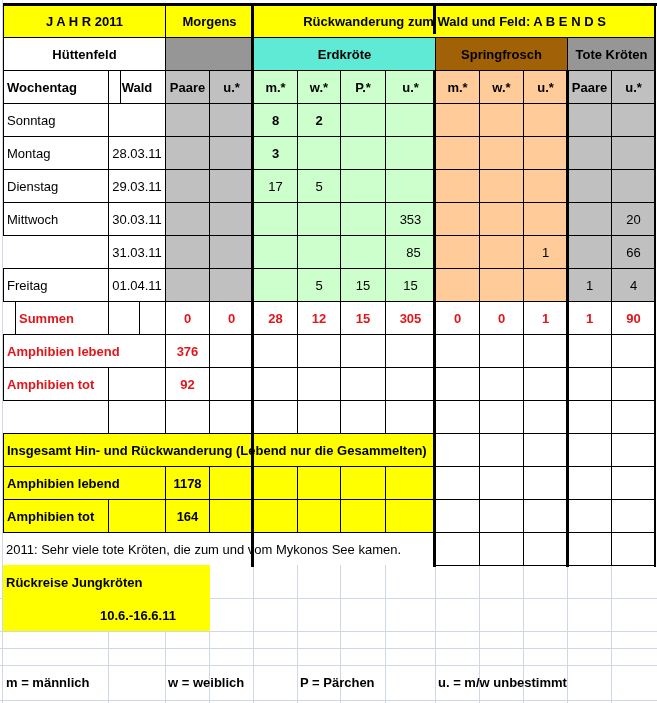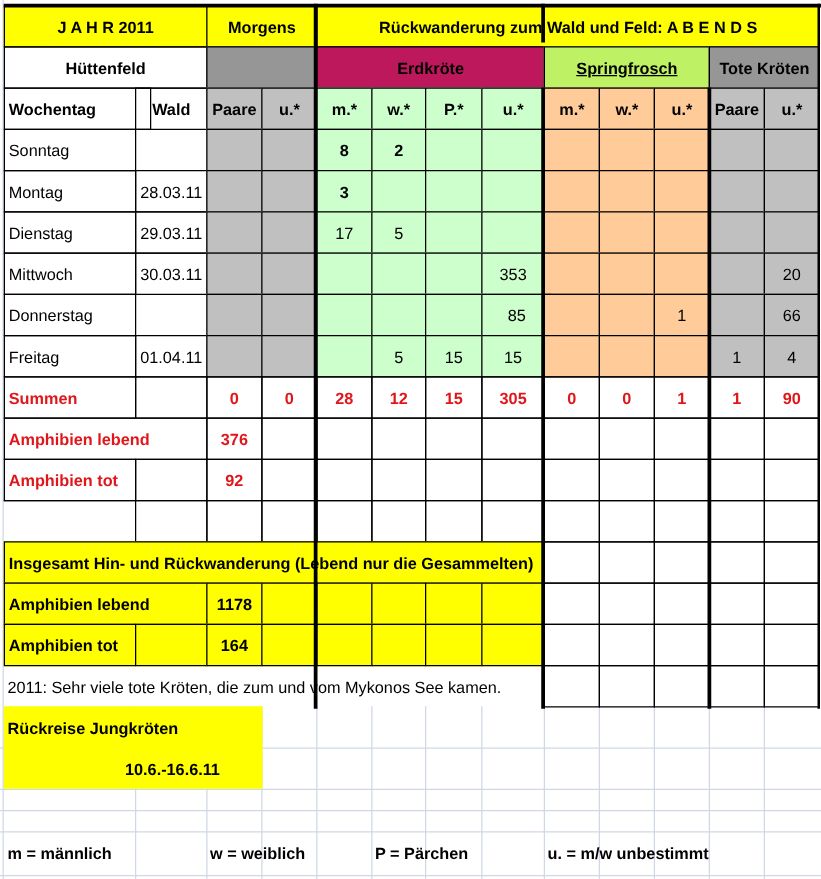--- a/index.html
+++ b/index.html
@@ -8,23 +8,23 @@
   .sheet { position:absolute; left:0; top:0; width:657px; height:703px; }
   .cell { position:absolute; box-sizing:border-box; display:flex; align-items:center;
           justify-content:center; white-space:nowrap; overflow:visible; }
   .b { border:1px solid #000; }
   .left { justify-content:flex-start; padding-left:3px; }
   .bold { font-weight:bold; }
   .red { color:#e0161b; }
   .yellow { background:#ffff00; }
   .darkgrey { background:#969696; }
   .grey { background:#c0c0c0; }
-  .green { background:#be185d;text-align:center; }
+  .green { background:#5eead4;text-align:center; }
   .lgreen { background:#ccffcc; }
-  .orange { background:#bef264;text-decoration:underline; }
+  .orange { background:#a16207; }
   .lorange { background:#ffcc99; }
   .vthick { position:absolute; background:#000; width:3px; }
   .hthick { position:absolute; background:#000; height:3px; }
   .grid-line-v { position:absolute; width:1px; background:#d0d7e5; }
   .grid-line-h { position:absolute; height:1px; background:#d0d7e5; }
 </style>
 </head>
 <body>
 
 <div class="sheet">
@@ -120,21 +120,21 @@
   <div class="cell b lgreen" style="left:253px; top:202px; width:45px; height:34px;"></div>
   <div class="cell b lgreen" style="left:297px; top:202px; width:44px; height:34px;"></div>
   <div class="cell b lgreen" style="left:340px; top:202px; width:46px; height:34px;"></div>
   <div class="cell b lgreen" style="left:385px; top:202px; width:51px; height:34px;">353</div>
   <div class="cell b lorange" style="left:435px; top:202px; width:45px; height:34px;"></div>
   <div class="cell b lorange" style="left:479px; top:202px; width:45px; height:34px;"></div>
   <div class="cell b lorange" style="left:523px; top:202px; width:45px; height:34px;"></div>
   <div class="cell b grey" style="left:567px; top:202px; width:45px; height:34px;"></div>
   <div class="cell b grey" style="left:611px; top:202px; width:45px; height:34px;">20</div>
 
-  <div class="cell b left" style="left:3px; top:235px; width:106px; height:34px;">Donnerstag</div>
+  <div class="cell b" style="left:108px; top:235px; width:58px; height:34px;">31.03.11</div>
   <div class="cell b grey" style="left:165px; top:235px; width:45px; height:34px;"></div>
   <div class="cell b grey" style="left:209px; top:235px; width:45px; height:34px;"></div>
   <div class="cell b lgreen" style="left:253px; top:235px; width:45px; height:34px;"></div>
   <div class="cell b lgreen" style="left:297px; top:235px; width:44px; height:34px;"></div>
   <div class="cell b lgreen" style="left:340px; top:235px; width:46px; height:34px;"></div>
   <div class="cell b lgreen" style="left:385px; top:235px; width:57px; height:34px;">85</div>
   <div class="cell b lorange" style="left:435px; top:235px; width:45px; height:34px;"></div>
   <div class="cell b lorange" style="left:479px; top:235px; width:45px; height:34px;"></div>
   <div class="cell b lorange" style="left:523px; top:235px; width:45px; height:34px;">1</div>
   <div class="cell b grey" style="left:567px; top:235px; width:45px; height:34px;"></div>
@@ -147,21 +147,21 @@
   <div class="cell b lgreen" style="left:253px; top:268px; width:45px; height:34px;"></div>
   <div class="cell b lgreen" style="left:297px; top:268px; width:44px; height:34px;">5</div>
   <div class="cell b lgreen" style="left:340px; top:268px; width:46px; height:34px;">15</div>
   <div class="cell b lgreen" style="left:385px; top:268px; width:51px; height:34px;">15</div>
   <div class="cell b lorange" style="left:435px; top:268px; width:45px; height:34px;"></div>
   <div class="cell b lorange" style="left:479px; top:268px; width:45px; height:34px;"></div>
   <div class="cell b lorange" style="left:523px; top:268px; width:45px; height:34px;"></div>
   <div class="cell b grey" style="left:567px; top:268px; width:45px; height:34px;">1</div>
   <div class="cell b grey" style="left:611px; top:268px; width:45px; height:34px;">4</div>
 
-  <div class="cell b left bold red" style="left:3px; top:301px; width:106px; height:34px;">Summen</div>
+  <div class="cell b left bold red" style="left:15px; top:301px; width:125px; height:34px;">Summen</div>
   <div class="cell b" style="left:108px; top:301px; width:58px; height:34px;"></div>
   <div class="cell b bold red" style="left:165px; top:301px; width:45px; height:34px;">0</div>
   <div class="cell b bold red" style="left:209px; top:301px; width:45px; height:34px;">0</div>
   <div class="cell b bold red" style="left:253px; top:301px; width:45px; height:34px;">28</div>
   <div class="cell b bold red" style="left:297px; top:301px; width:44px; height:34px;">12</div>
   <div class="cell b bold red" style="left:340px; top:301px; width:46px; height:34px;">15</div>
   <div class="cell b bold red" style="left:385px; top:301px; width:51px; height:34px;">305</div>
   <div class="cell b bold red" style="left:435px; top:301px; width:45px; height:34px;">0</div>
   <div class="cell b bold red" style="left:479px; top:301px; width:45px; height:34px;">0</div>
   <div class="cell b bold red" style="left:523px; top:301px; width:45px; height:34px;">1</div>

